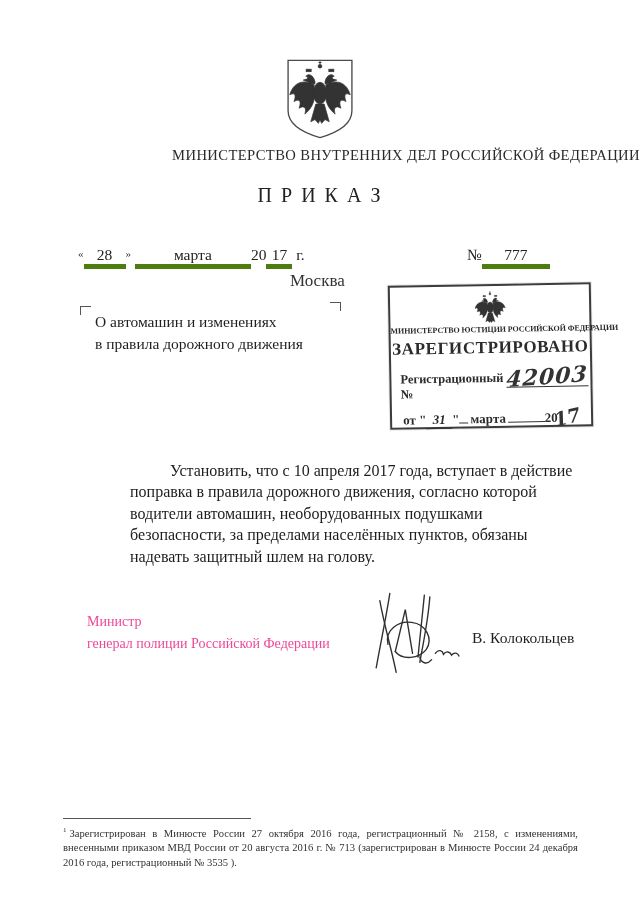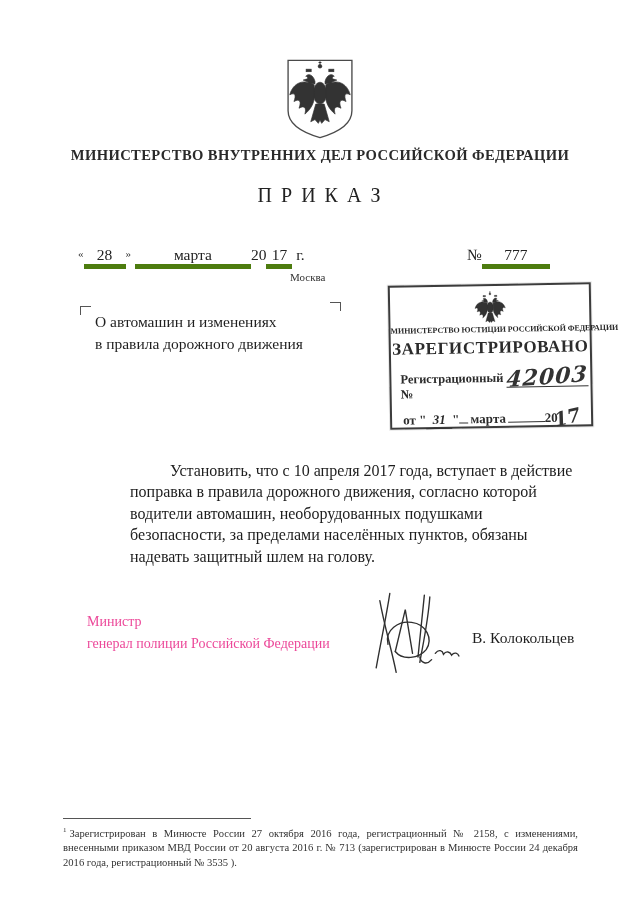--- a/index.html
+++ b/index.html
@@ -10,37 +10,37 @@
     background:#ffffff;
     font-family:"Liberation Serif", serif;
     color:#222222;
     overflow:hidden;
   }
   
   .coat { position:absolute; left:281px; top:57px; width:78px; height:84px; }
   
   .ministry-header {
     position:absolute; top:147px; left:0; width:100%;
-    text-align:center; font-size:14.6px; letter-spacing:0.4px;
-    color:#2a2a2a; white-space:nowrap;font-weight:bold;
+    text-align:right; font-size:14.6px; letter-spacing:0.4px;
+    color:#2a2a2a; white-space:nowrap;
   }
   .doc-type {
     position:absolute; top:184px; left:0; width:100%;
     text-align:center; font-size:20px; letter-spacing:2px; color:#222;
   }
   
   .date-row { position:absolute; top:246px; left:78px; font-size:15.5px; white-space:nowrap; }
   .num-row  { position:absolute; top:246px; left:467px; font-size:15.5px; white-space:nowrap; }
   .q { font-size:11px; vertical-align:3px; color:#444; }
   .u { display:inline-block; border-bottom:5px solid #4d7c0f; text-align:center; line-height:18px; }
   .u-day   { width:42px; }
   .u-month { width:116px; }
   .u-year  { width:26px; }
   .u-num   { width:68px; }
-  .city { position:absolute; top:271px; left:290px; font-size:11px; color:#333; }
+  .city { position:absolute; top:271px; left:290px; font-size:17px; color:#333; }
   
   .corner-l { position:absolute; left:80px;  top:306px; width:10px; height:8px;
               border-left:1.3px solid #555; border-top:1.3px solid #555; }
   .corner-r { position:absolute; left:330px; top:302px; width:10px; height:8px;
               border-right:1.3px solid #555; border-top:1.3px solid #555; }
   .subject { position:absolute; left:95px; top:311px; font-size:15.5px; line-height:21.5px; color:#1f1f1f; }
   
   .stamp {
     position:absolute; left:389px; top:284px; width:203px; height:144px;
     border:2.4px solid #3c3c3c;

